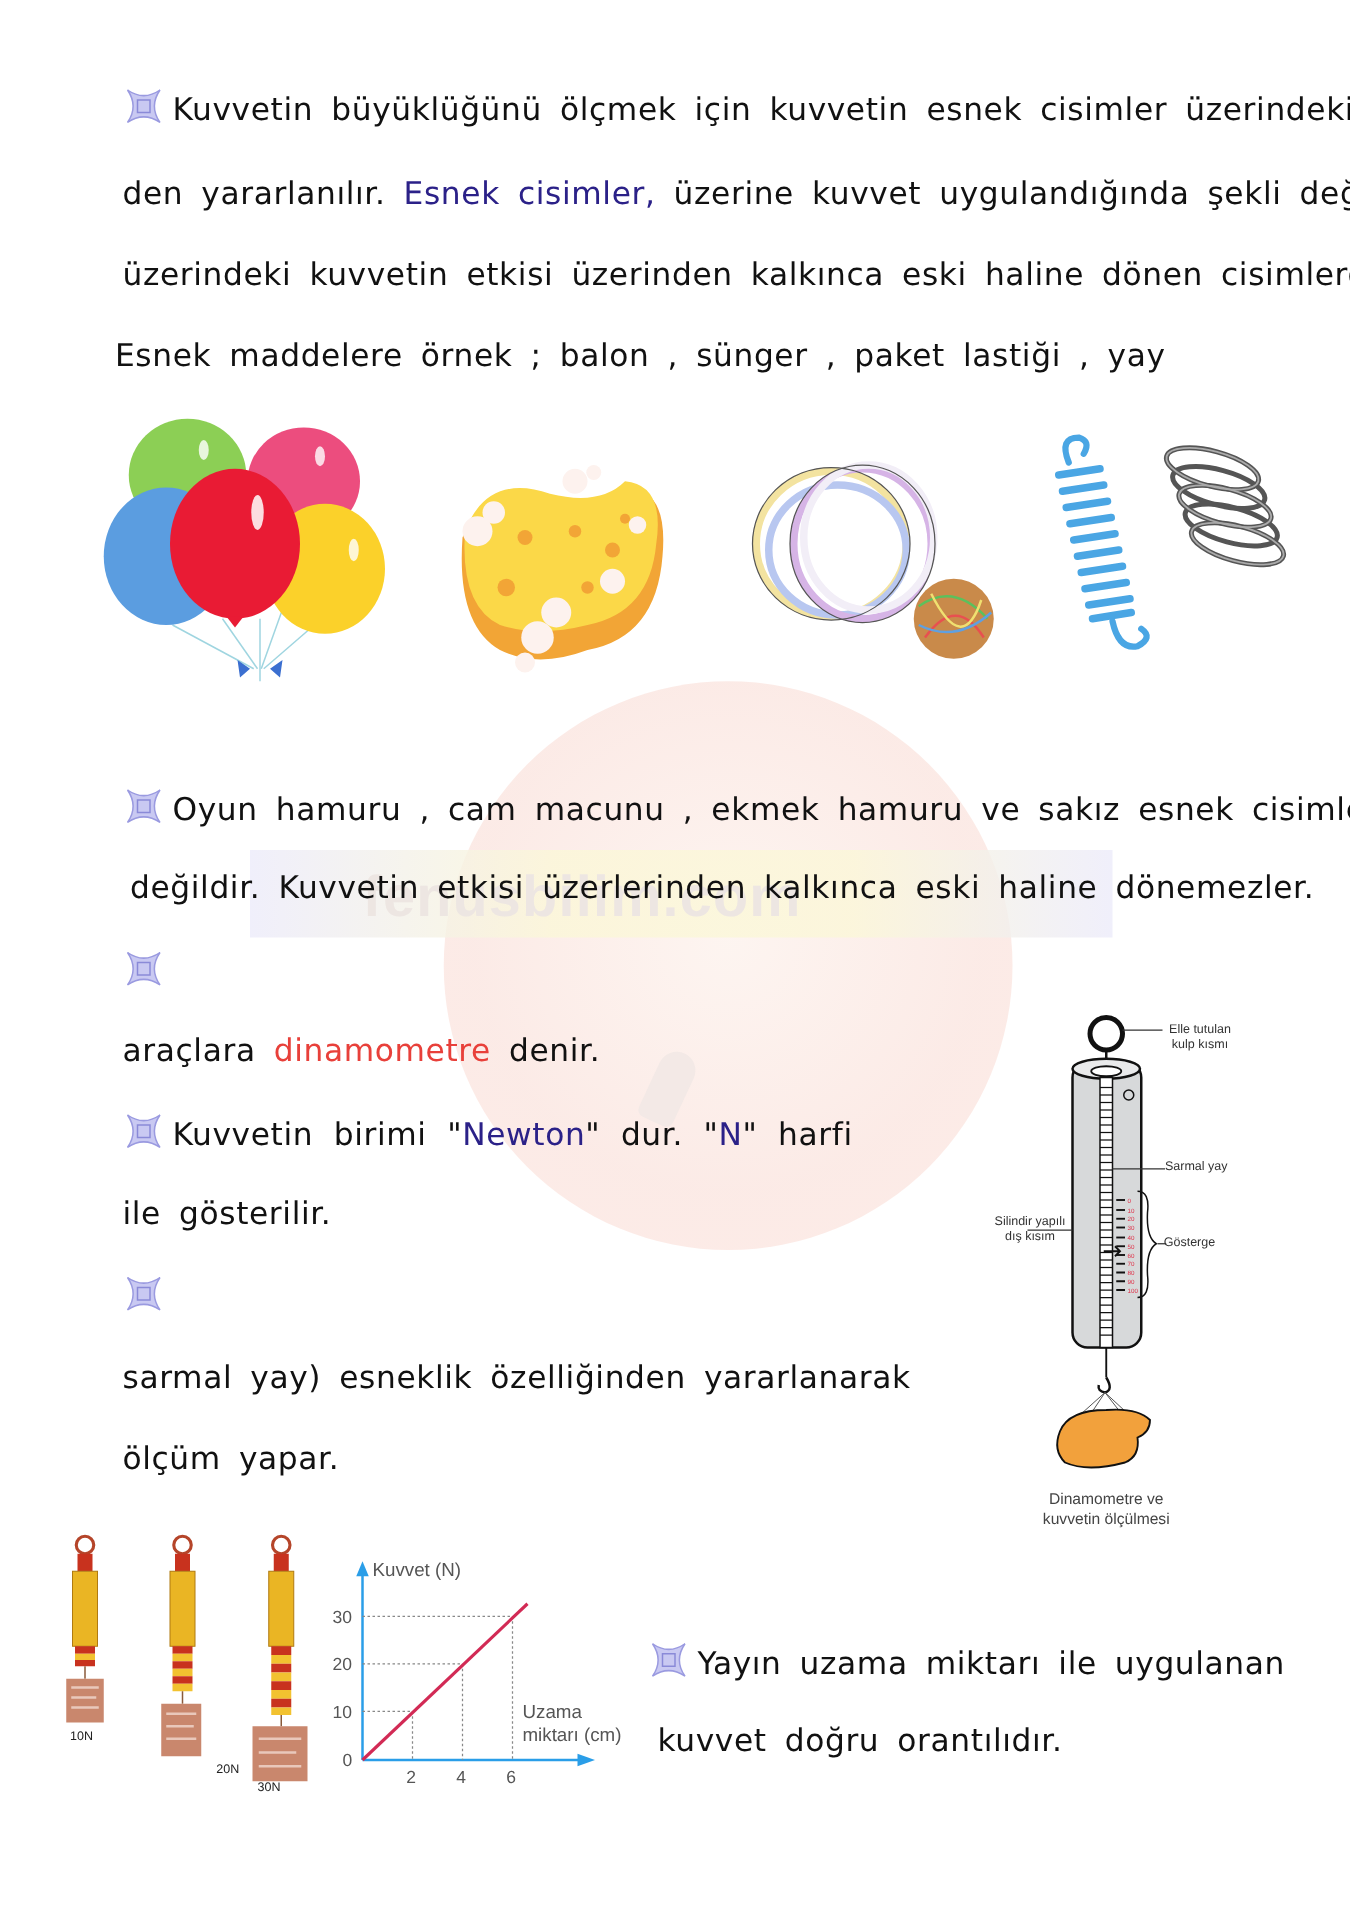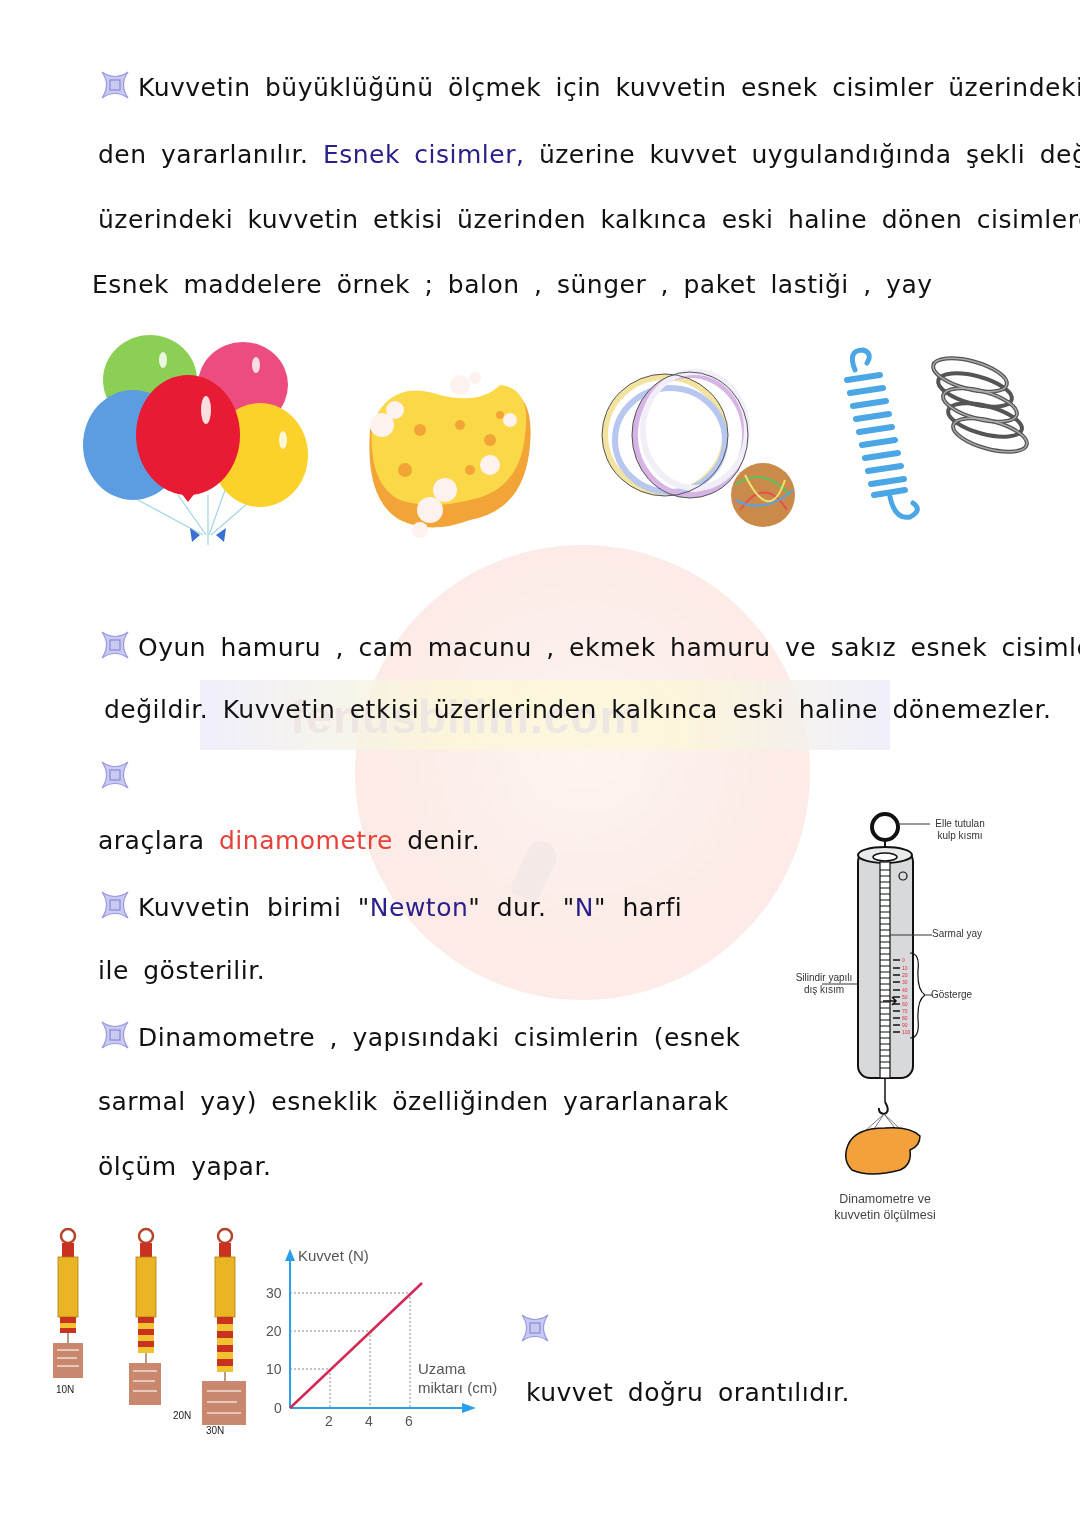--- a/index.html
+++ b/index.html
@@ -172,21 +172,21 @@
 <div class="line" style="left:100px; top:890px; word-spacing:8px;">
   <svg class="star">
       <use href="#star4"></use>
     </svg><span>Kuvvetin birimi "</span><span class="blue">Newton</span><span>" dur. "</span><span class="blue">N</span><span>" harfi</span>
 </div>
 <div class="line" style="left:98px; top:956px;">ile gösterilir.</div>
 
 <div class="line" style="left:100px; top:1020px;">
   <svg class="star">
       <use href="#star4"></use>
-    </svg><span>Dinamometre , yapısındaki cisimlerin (esnek</span>
+    </svg>
 </div>
 <div class="line" style="left:98px; top:1087px;">sarmal yay) esneklik özelliğinden yararlanarak</div>
 <div class="line" style="left:98px; top:1152px;">ölçüm yapar.</div>
 
 <svg class="img" style="left:760px; top:810px;" width="240" height="380">
 
   <circle cx="125" cy="17" r="13" fill="none" stroke="#111" stroke-width="4"></circle>
   <line x1="138" y1="14" x2="170" y2="14" stroke="#333" stroke-width="1"></line>
   <line x1="125" y1="30" x2="125" y2="50" stroke="#111" stroke-width="2"></line>
 
@@ -371,15 +371,15 @@
   <text class="graph-text" x="63" y="183" font-size="14">2</text>
   <text class="graph-text" x="103" y="183" font-size="14">4</text>
   <text class="graph-text" x="143" y="183" font-size="14">6</text>
   <text class="graph-text" x="156" y="131" font-size="15">Uzama</text>
   <text class="graph-text" x="156" y="150" font-size="15">miktarı (cm)</text>
 </svg>
 
 <div class="line" style="left:520px; top:1313px;">
   <svg class="star">
       <use href="#star4"></use>
-    </svg>
+    </svg><span>Yayın uzama miktarı ile uygulanan</span>
 </div>
 <div class="line" style="left:526px; top:1378px;">kuvvet doğru orantılıdır.</div>
 
 </body></html>

